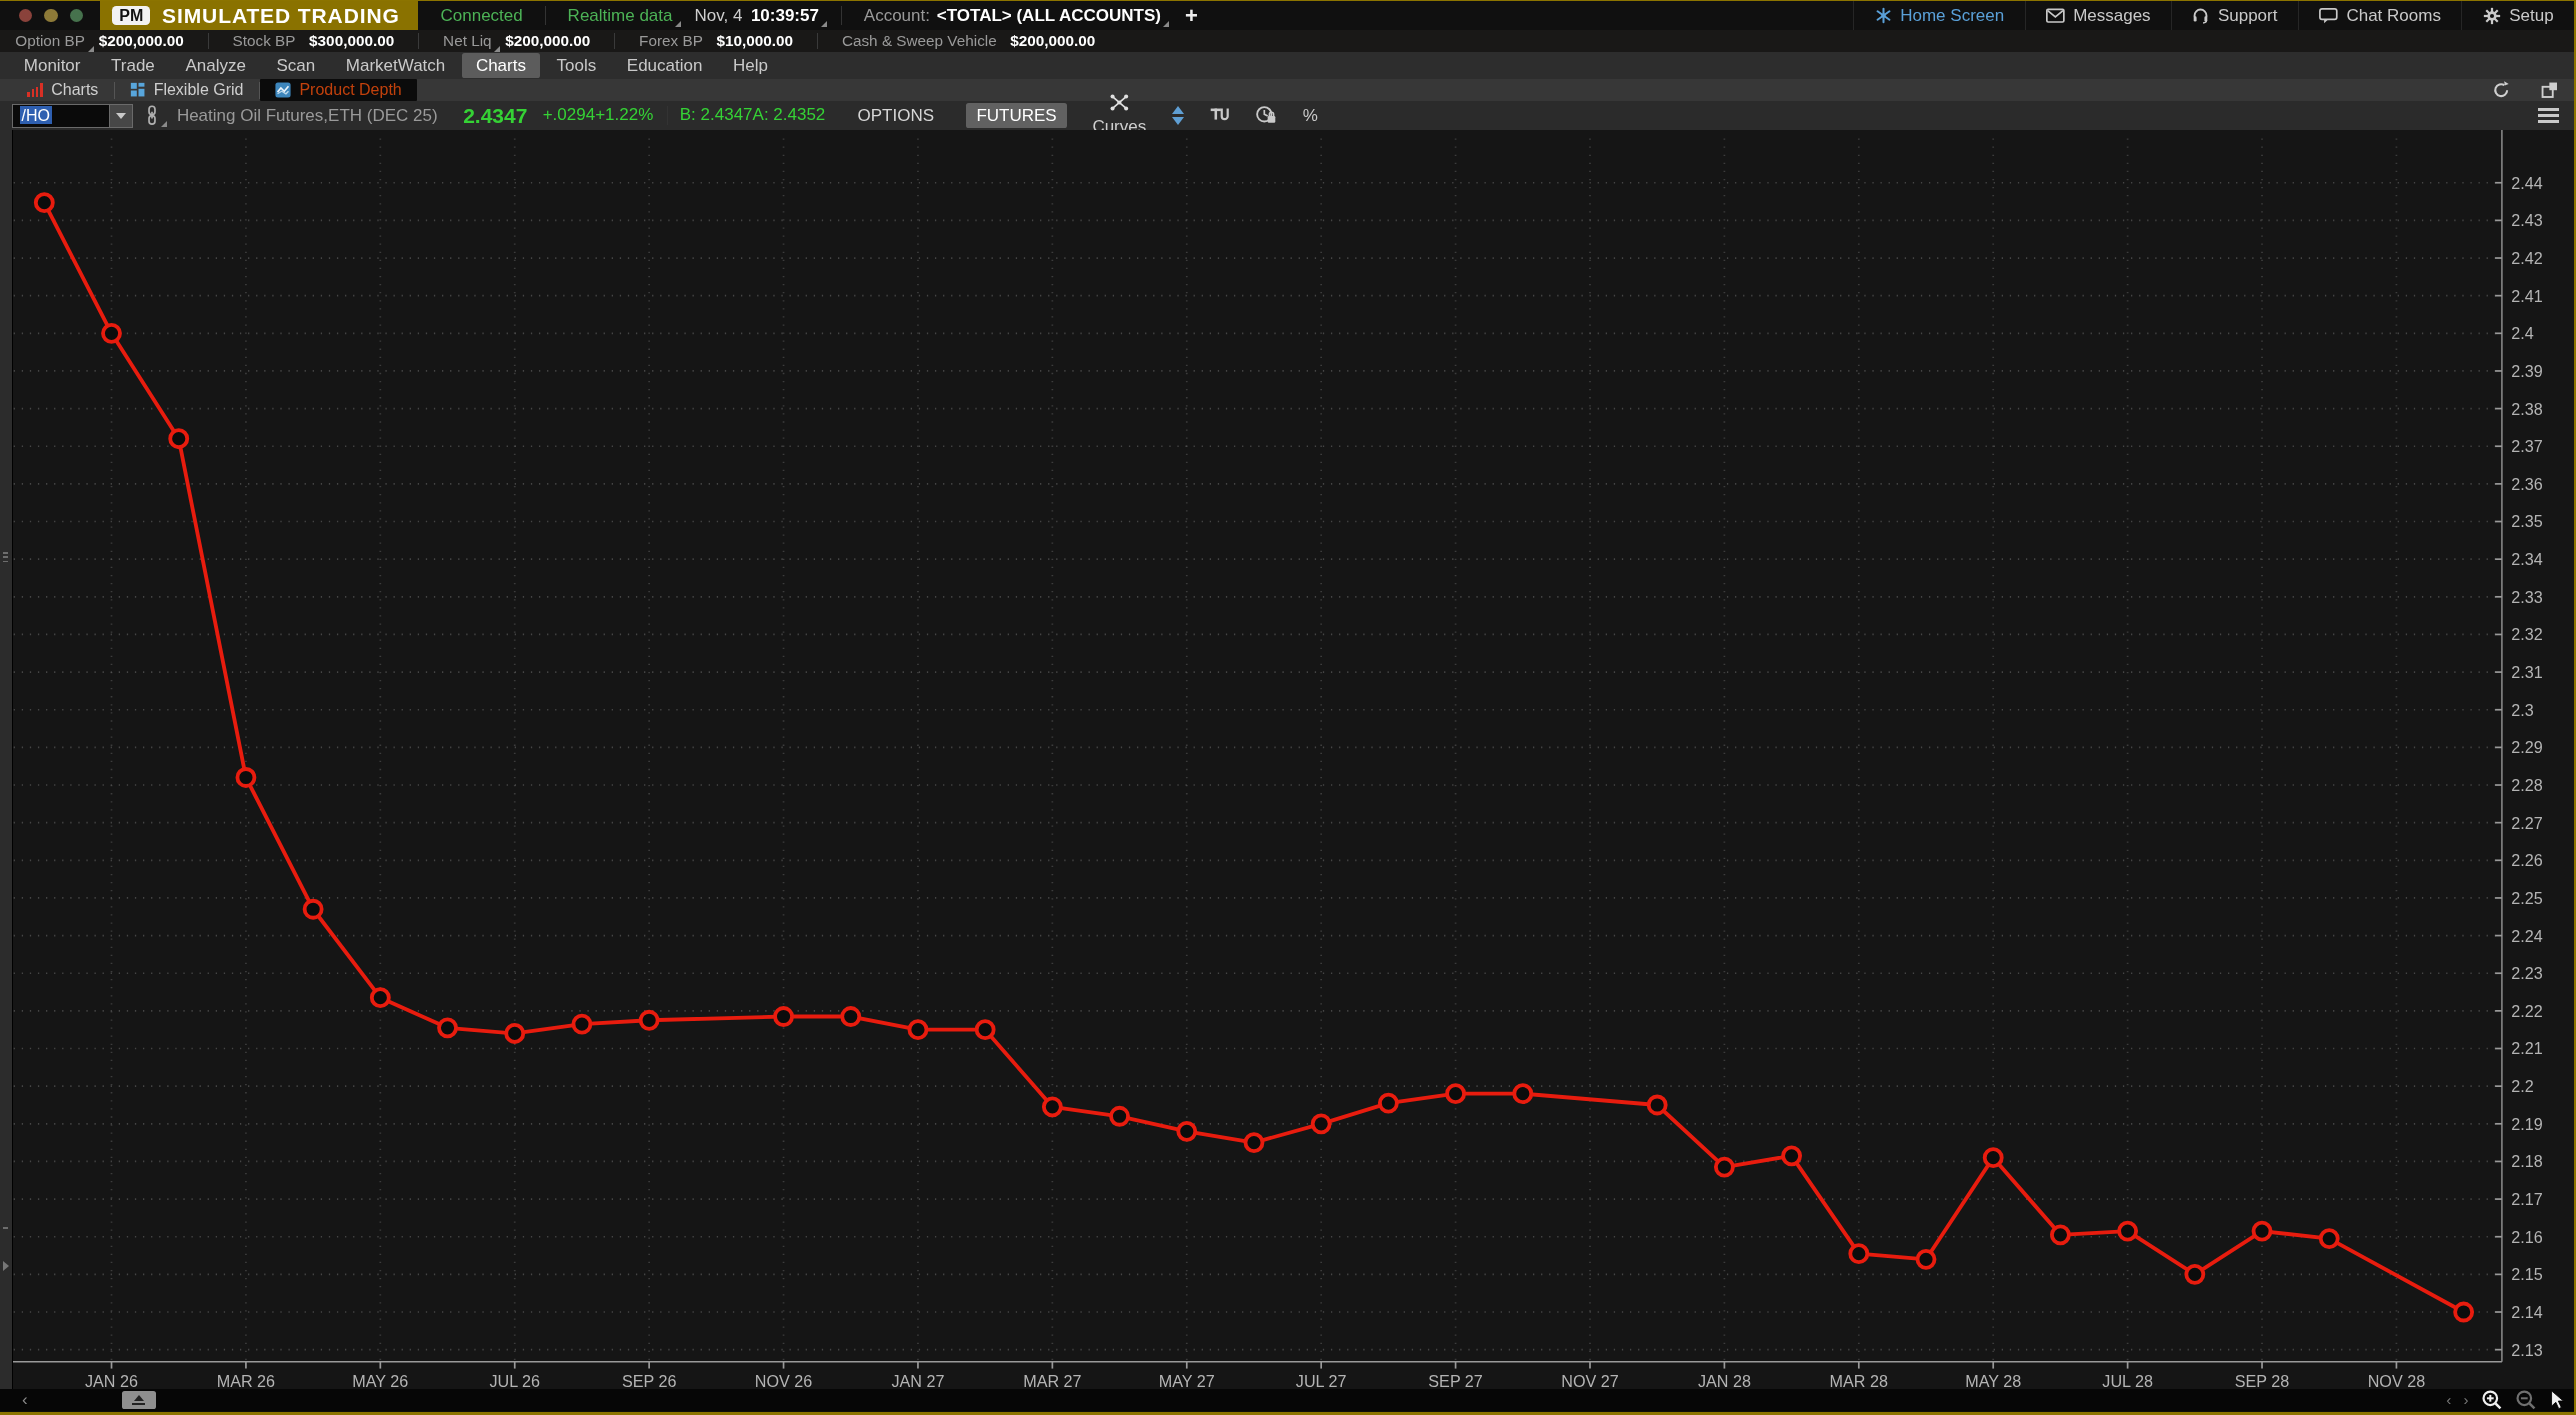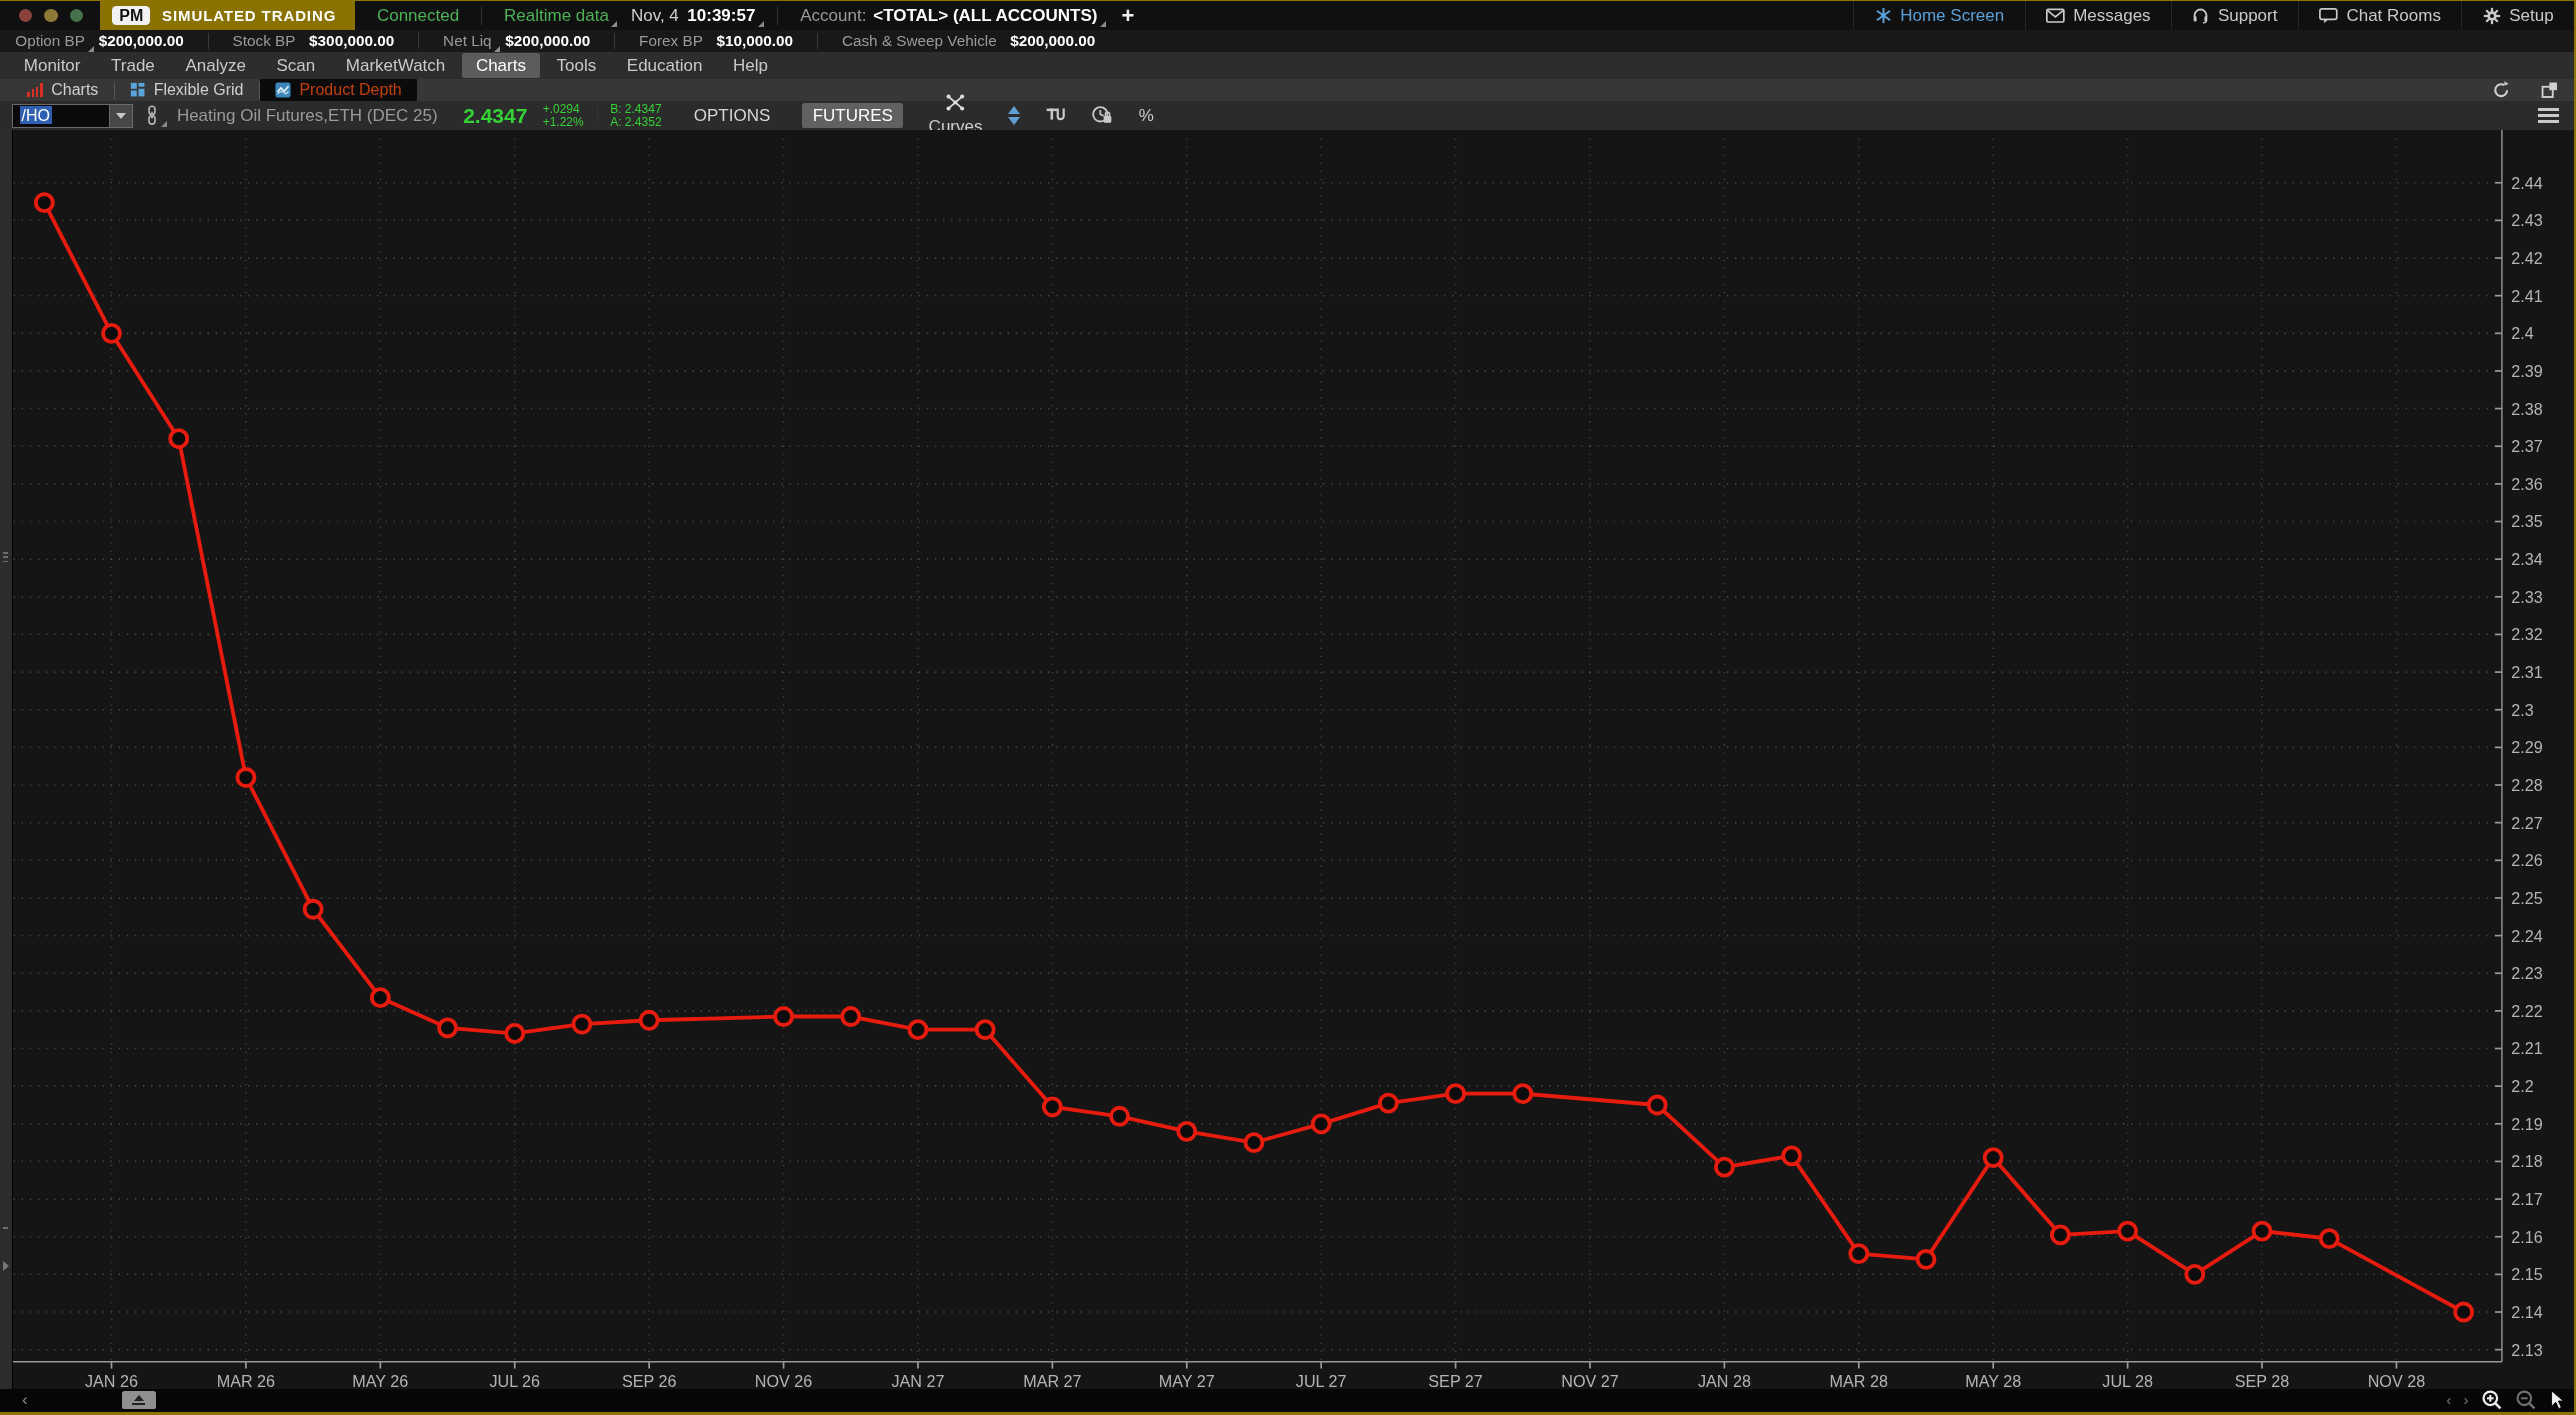--- a/index.html
+++ b/index.html
@@ -6,21 +6,21 @@
     font-family:"Liberation Sans", sans-serif; -webkit-font-smoothing:antialiased;}
   .window{position:absolute;inset:0;border-top:1.7px solid #8c7400;border-right:2.6px solid #8c7400;box-sizing:border-box;}
   .row{position:absolute;left:0;right:0;display:flex;align-items:center;box-sizing:border-box;}
 
   
   .topbar{top:0;height:29px;background:#101010;color:#cfcfcf;font-size:17px;}
   .traffic{display:flex;gap:12px;margin-left:18.7px;margin-right:17px;}
   .dot{width:13.6px;height:13.6px;border-radius:50%;}
   .gold-seg{height:29px;display:flex;align-items:center;background:#8a7200;padding:0 18.7px 0 12px;gap:12px;}
   .pm-badge{background:#f2f2f2;color:#111;font-weight:bold;font-size:16px;border-radius:4.3px;padding:0.9px 6.8px;}
-  .mode{color:#fff;font-weight:bold;letter-spacing:0.9px;font-size:15px;}
+  .mode{color:#fff;font-weight:bold;letter-spacing:0.9px;font-size:21px;}
   .tb-item{margin-left:22px;position:relative;}
   .green{color:#4cb256;}
   .sep-v{width:0.9px;height:18.7px;background:#333;margin-left:22px;}
   .bold-w{color:#fff;font-weight:bold;}
   .dim{color:#9a9a9a;}
   .plus-btn{color:#eee;font-size:22px;font-weight:bold;margin-left:24px;}
   .tb-right{margin-left:auto;display:flex;align-items:center;height:100%;}
   .tbr-item{display:flex;align-items:center;gap:8.5px;padding:0 20.4px;height:100%;border-left:0.9px solid #262626;color:#c9c9c9;}
   .tbr-item.blue{color:#5aa0d8;}
   .caret{position:relative;}
@@ -49,21 +49,21 @@
 
   
   .charttoolbar{top:100px;height:29px;background:#2b2b2b;font-size:17px;color:#cfcfcf;padding-left:12px;}
   .sym-box{display:flex;align-items:center;height:22px;background:#0a0a0a;border:0.9px solid #6a6a6a;}
   .sym-text{padding:0 6.8px;color:#fff;min-width:82px;font-size:16px;}
   .sym-text .sel{background:#2e5fb0;padding:0.9px 1.7px;}
   .sym-dd{width:22px;height:22px;background:#474747;border-left:0.9px solid #6a6a6a;display:flex;align-items:center;justify-content:center;}
   .tri-down{width:0;height:0;border-left:5.1px solid transparent;border-right:5.1px solid transparent;border-top:6.8px solid #c9c9c9;}
   .desc{color:#9a9a9a;margin-left:18.7px;}
   .price{color:#35d235;font-weight:bold;font-size:21px;margin-left:25.5px;}
-  .stack{display:flex;flex-direction:column;justify-content:center;line-height:12.8px;font-size:12px;color:#35d235;margin-left:15.3px;}
+  .stack{display:flex;flex-direction:row;justify-content:center;line-height:12.8px;font-size:17px;color:#35d235;margin-left:15.3px;}
   .tb-btn{margin-left:22px;padding:2.6px 10.2px;border-radius:2.6px;color:#d6d6d6;}
   .tb-btn.selected{background:#616161;color:#fff;}
   .icon-btn{margin-left:25.5px;display:flex;align-items:center;gap:6.8px;position:relative;flex-direction:column;}
   .updown{display:flex;flex-direction:column;gap:2.6px;}
   .updown b,.updown u{display:block;width:0;height:0;border-left:6.8px solid transparent;border-right:6.8px solid transparent;}
   .updown b{border-bottom:8.5px solid #5f9fd4;}
   .updown u{border-top:8.5px solid #5f9fd4;}
   .pct{color:#c9c9c9;font-size:17px;}
   .burger{display:flex;flex-direction:column;gap:3.4px;}
   .burger i{display:block;width:20.4px;height:2.6px;background:#c9c9c9;}

